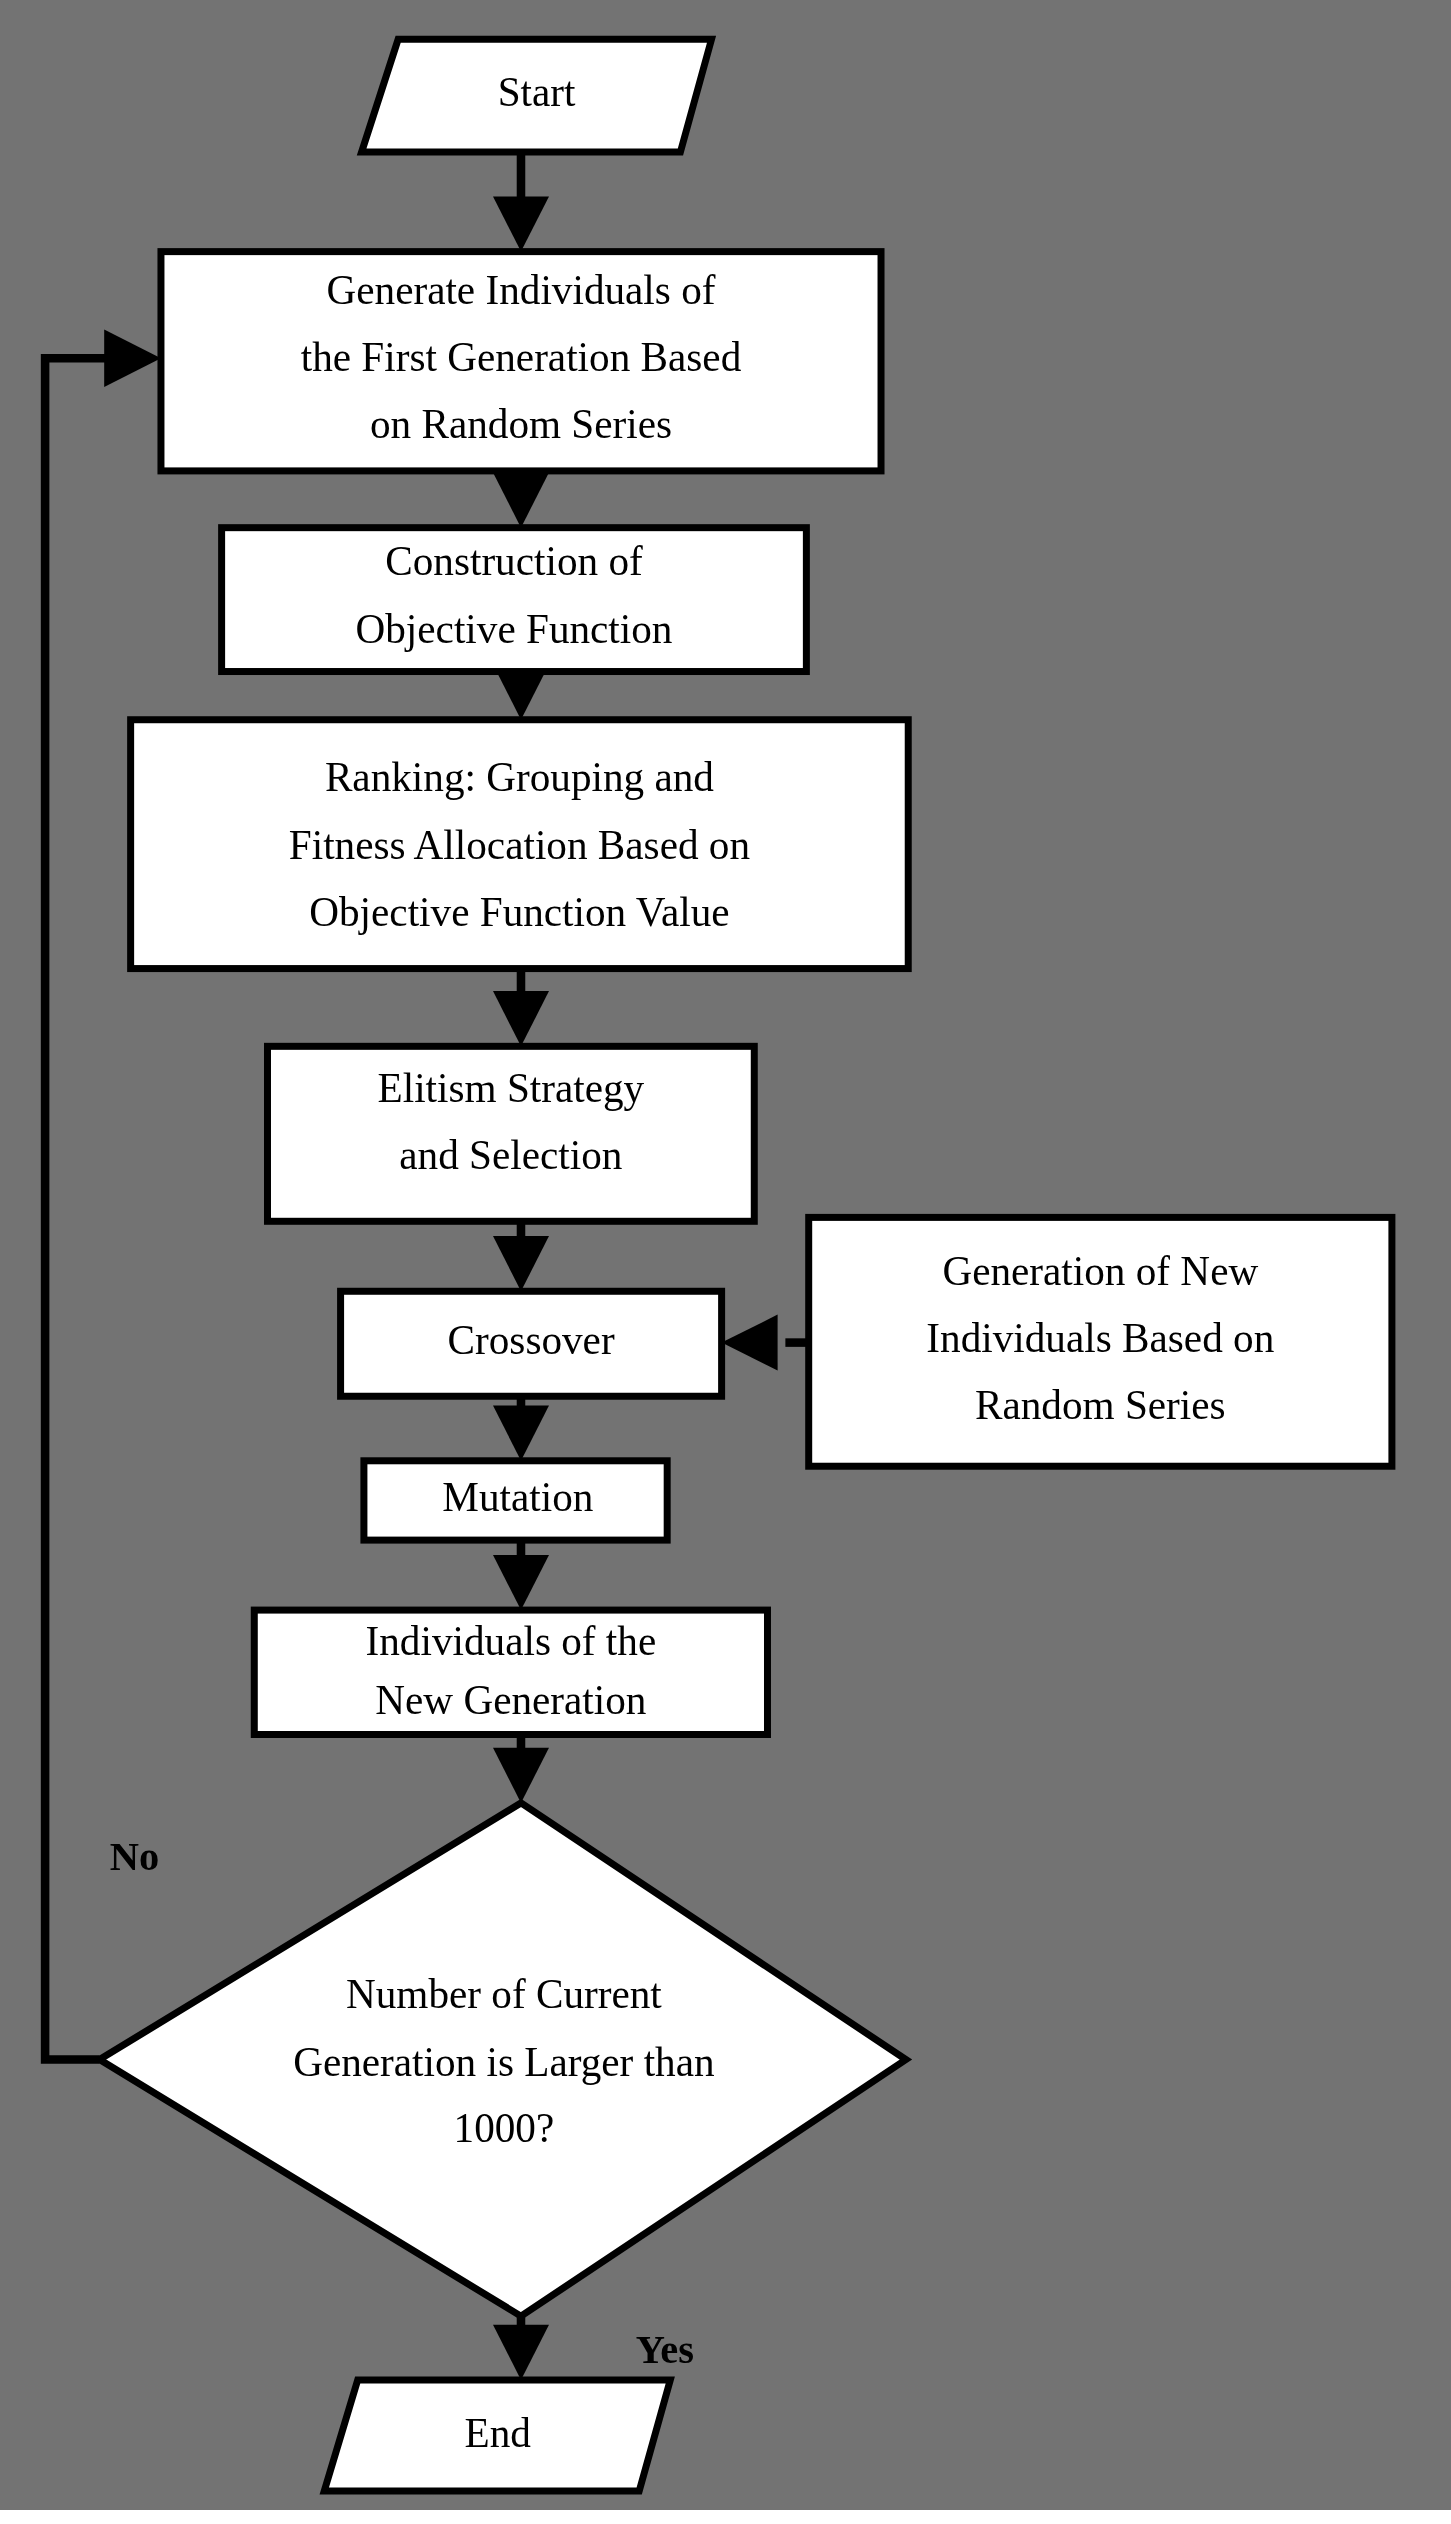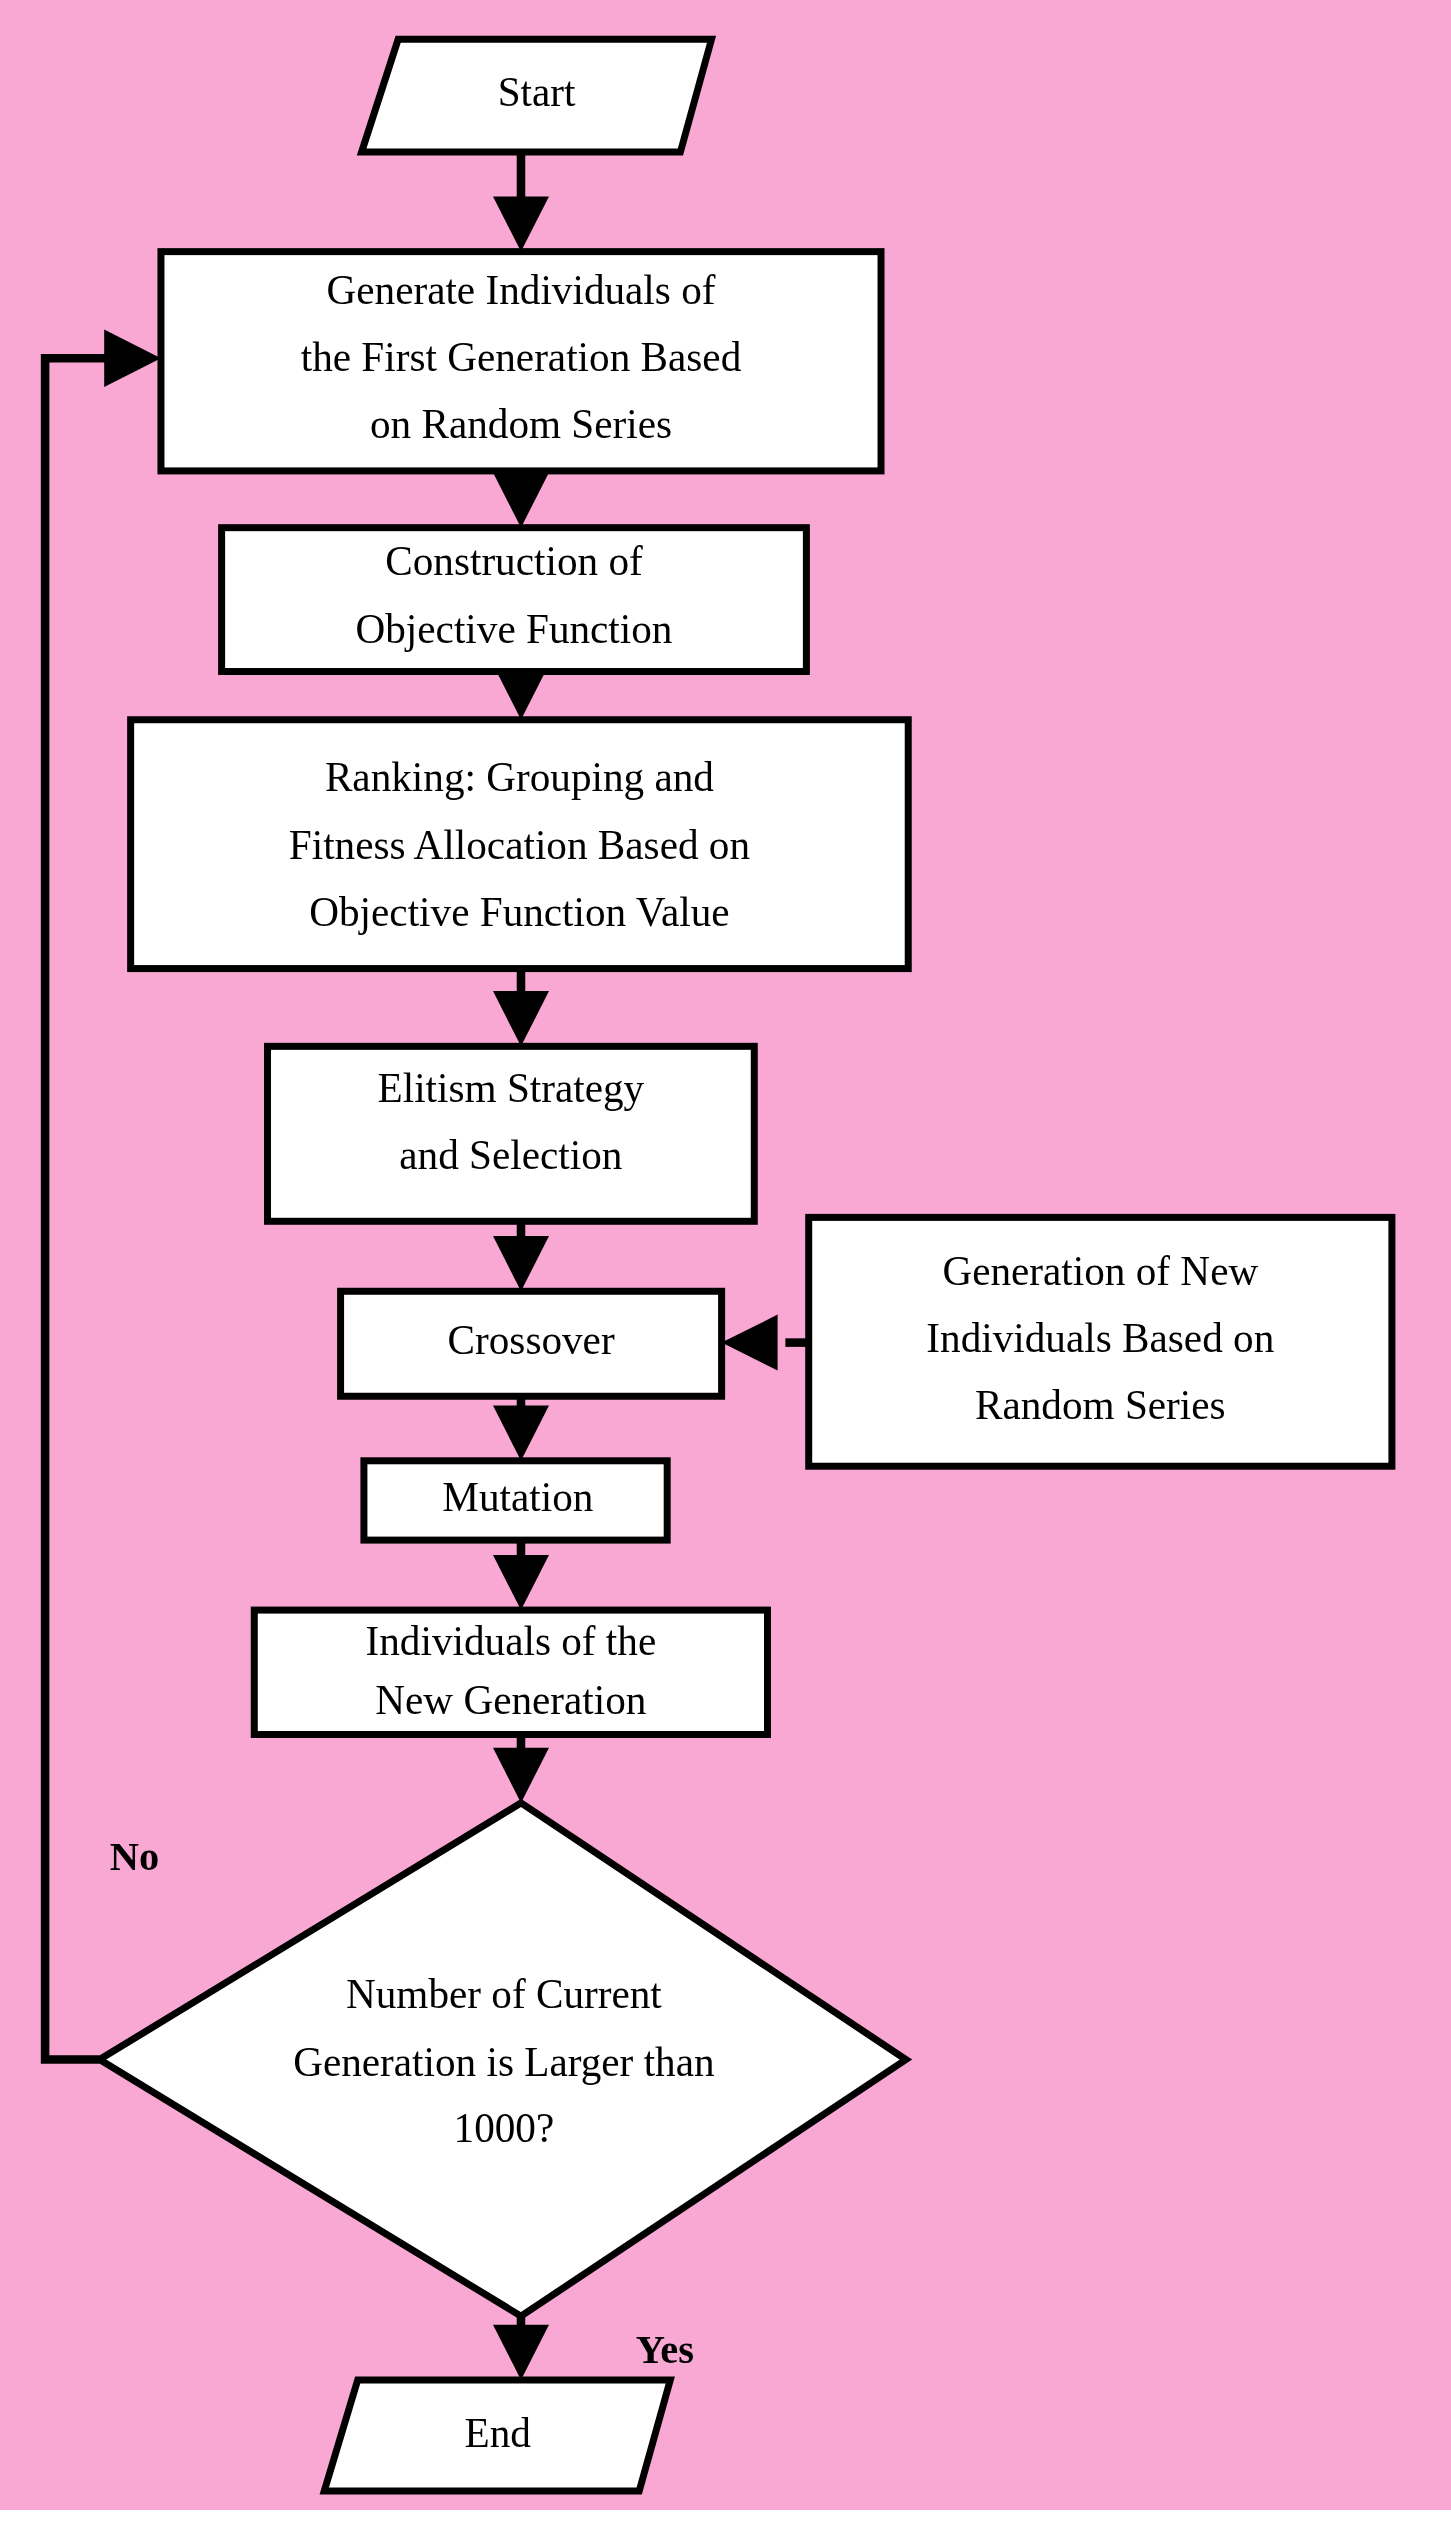--- a/index.html
+++ b/index.html
@@ -10,21 +10,21 @@
   }
   body {
     width: 1451px;
     height: 2525px;
     font-family: "Liberation Serif", "DejaVu Serif", serif;
   }
   #flowchart-root {
     position: relative;
     width: 1451px;
     height: 2510px;
-    background: #f9a8d4;
+    background: #737373;
   }
   svg#flow-svg {
     display: block;
     width: 1451px;
     height: 2525px;
   }
   .node-shape {
     fill: #ffffff;
     stroke: #000000;
     stroke-width: 9;

